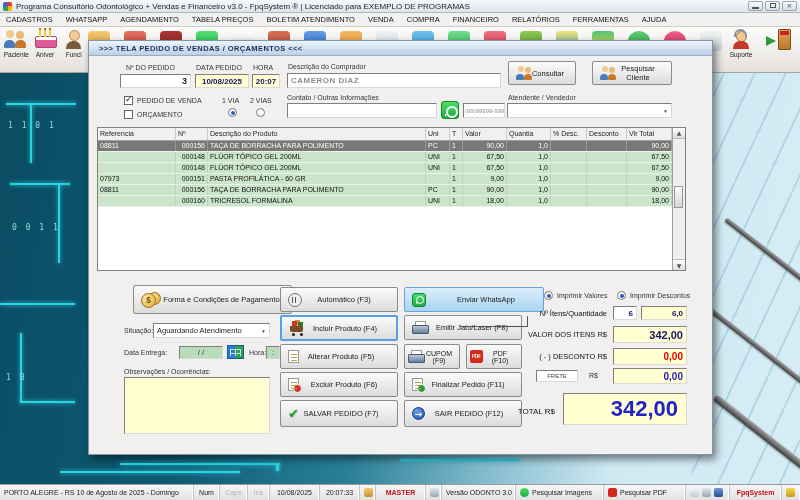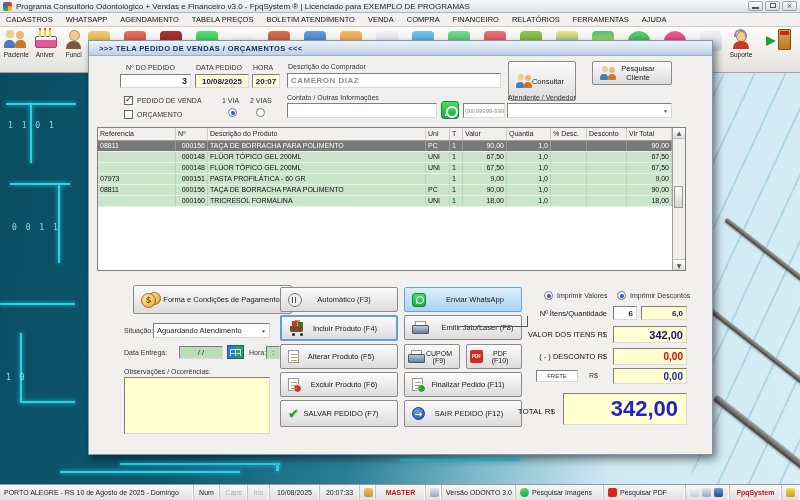--- a/index.html
+++ b/index.html
@@ -301,21 +301,21 @@
 
   <div class="lbl" style="left:199px;top:22px;">Descrição do Comprador</div>
   <div class="inp gray bold" style="left:198px;top:32px;width:214px;height:15px;letter-spacing:.5px;">CAMERON DIAZ</div>
   <div class="lbl" style="left:198px;top:53px;">Contato / Outras Informações</div>
   <div class="inp" style="left:198px;top:62px;width:150px;height:15px;"></div>
   <div class="abs" style="left:352px;top:60px;">
     <div class="ic-wa big"></div>
   </div>
   <div class="inp gray" style="left:374px;top:62px;width:42px;height:15px;font-size:6px;padding:0 1px;">(99)99999-9999</div>
 
-  <button class="btn" style="left:419px;top:20px;width:68px;height:40px;">
+  <button class="btn" style="left:419px;top:20px;width:68px;height:24px;">
     <span class="bicon pp"></span>
     <span style="margin-left:12px;">Consultar</span>
   </button>
   <button class="btn" style="left:503px;top:20px;width:80px;height:24px;">
     <span class="bicon pp"></span>
     <span style="margin-left:12px;">Pesquisar Cliente</span>
   </button>
   <div class="lbl" style="left:419px;top:53px;">Atendente / Vendedor</div>
   <div class="inp dd" style="left:418px;top:62px;width:165px;height:15px;">
     <span></span>
@@ -449,27 +449,27 @@
   </button>
   <button class="btn" style="left:191px;top:331px;width:118px;height:25px;">
     <span class="bicon ic-doc del"></span>
     <span style="margin-left:10px;">Excluir Produto  (F6)</span>
   </button>
   <button class="btn" style="left:191px;top:359px;width:118px;height:27px;">
     <span class="bicon ic-check"></span>
     <span style="margin-left:4px;">SALVAR PEDIDO (F7)</span>
   </button>
 
-  <button class="btn btn-blue" style="left:315px;top:246px;width:118px;height:25px;padding-left:20px;">
+  <button class="btn btn-blue" style="left:315px;top:246px;width:140px;height:25px;padding-left:20px;">
     <span class="bicon ic-wa"></span>
     <span style="margin-left:10px;">Enviar WhatsApp</span>
   </button>
   <button class="btn" style="left:315px;top:274px;width:118px;height:25px;">
     <span class="bicon ic-prn"></span>
-    <span style="margin-left:18px;padding-left:11px;">Emitir Jato/Laser (F8)</span>
+    <span style="margin-left:18px;">Emitir Jato/Laser (F8)</span>
   </button>
   <button class="btn" style="left:315px;top:303px;width:56px;height:25px;">
     <span class="bicon ic-prn" style="left:3px;"></span>
     <span style="margin-left:14px;font-size:7px;">CUPOM (F9)</span>
   </button>
   <button class="btn" style="left:377px;top:303px;width:56px;height:25px;">
     <span class="bicon ic-pdf" style="left:3px;"></span>
     <span style="margin-left:12px;font-size:7px;">PDF  (F10)</span>
   </button>
   <button class="btn" style="left:315px;top:331px;width:118px;height:25px;">

